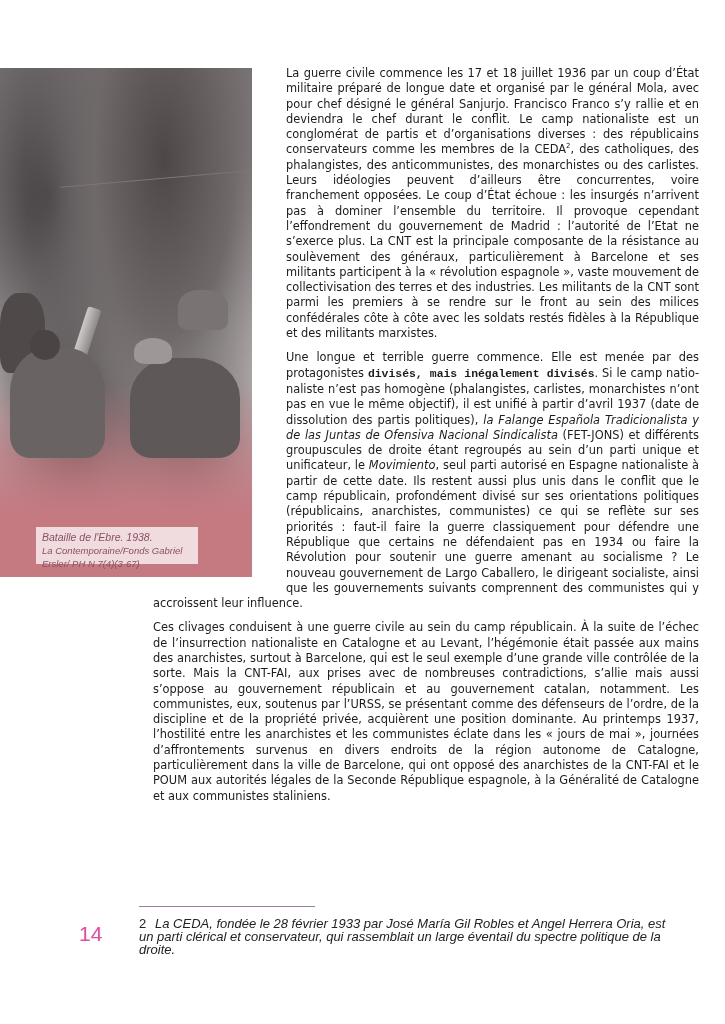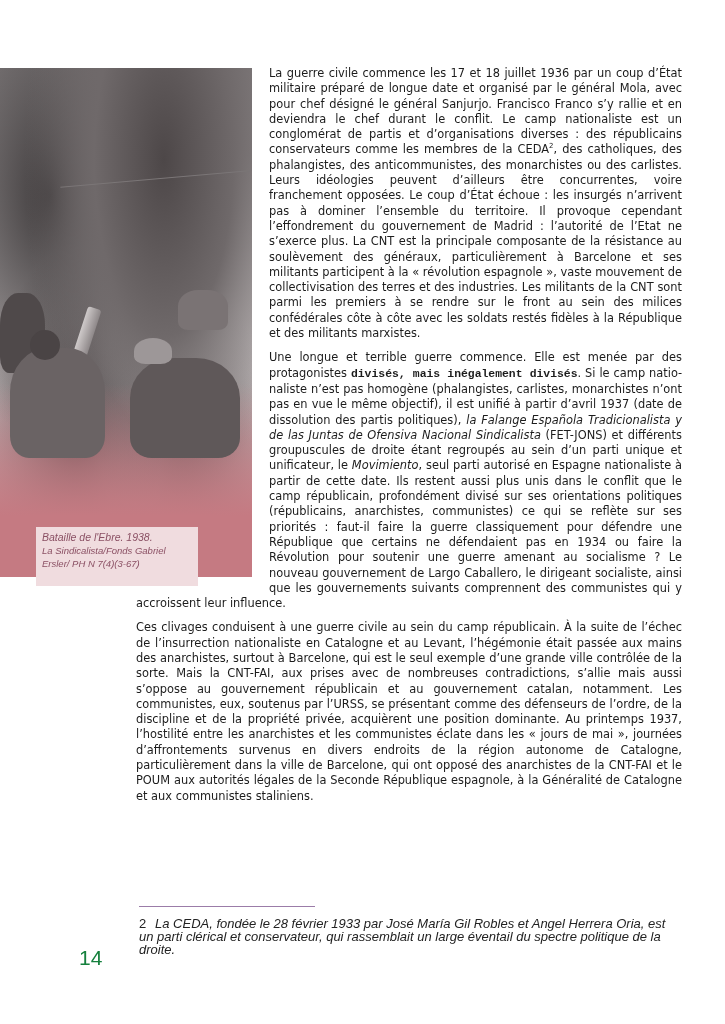--- a/index.html
+++ b/index.html
@@ -30,71 +30,71 @@
   .photo .s1 { left:10px; top:280px; width:95px; height:110px; background:#6a6364; }
   .photo .s1h { left:30px; top:262px; width:30px; height:30px; border-radius:50%; background:#4a4445; }
   .photo .s2 { left:130px; top:290px; width:110px; height:100px; background:#5f5859; }
   .photo .s2h { left:134px; top:270px; width:38px; height:26px; border-radius:50% 50% 30% 30%; background:#9d9798; }
   .photo .s3 { left:0px; top:225px; width:45px; height:80px; background:#4f494a; }
   .photo .s4 { left:178px; top:222px; width:50px; height:40px; background:#7a7374; }
   .photo .wire {
     position:absolute; left:60px; top:110px; width:200px; height:1px; background:#7b7677; transform:rotate(-5deg);
   }
   .caption {
-    position:absolute; left:36px; top:527px; width:162px; height:59px;
+    position:absolute; left:36px; top:527px; width:162px; height:37px;
     background:#f0dcdf; padding:3px 6px 0 6px; box-sizing:border-box;
     font-family:"Liberation Sans", sans-serif; font-style:italic; color:#8a4f63;
   }
   .caption .c-title { font-size:10.5px; line-height:14px; }
   .caption .c-credit { font-size:9.5px; line-height:13px; }
 
   .text {
-    position:absolute; left:136px; top:66px; width:546px;
+    position:absolute; left:153px; top:66px; width:546px;
     font-family:"DejaVu Sans", sans-serif; font-size:11.4px; line-height:15.3px;
     text-align:justify; hyphens:manual;
   }
   .text .float {
     float:left; width:133px; height:520px;
   }
   .text p { margin:0 0 9px 0; }
   .text b { font-weight:bold;font-family:Liberation Mono, monospace; }
   .text i { }
   sup { font-size:7px; line-height:0; }
 
   .fn-rule {
     position:absolute; left:139px; top:906px; width:176px; height:1px; background:#9b7ca8;
   }
   .footnote {
     position:absolute; left:139px; top:917px; width:540px;
     font-family:"Liberation Sans", sans-serif; font-style:italic; font-size:13px; line-height:13px; color:#222;
   }
   .footnote .fn-num { display:inline-block; width:16px; font-style:normal; }
   .page-number {
-    position:absolute; left:79px; top:946px;
-    font-family:"Liberation Sans", sans-serif; font-size:21px; color:#15803d; font-weight:normal;
+    position:absolute; left:79px; top:922px;
+    font-family:"Liberation Sans", sans-serif; font-size:21px; color:#ec4899; font-weight:normal;
   }
 </style>
 </head>
 <body>
 
 <div class="photo" role="img" aria-label="Black and white photograph of soldiers operating a mortar on a hillside">
   <div class="wire"></div>
   <div class="soldier s3"></div>
   <div class="soldier s4"></div>
   <div class="tube"></div>
   <div class="soldier s1"></div>
   <div class="soldier s1h"></div>
   <div class="soldier s2"></div>
   <div class="soldier s2h"></div>
 </div>
 
 <div class="caption">
   <div class="c-title">Bataille de l'Ebre. 1938.</div>
   <div class="c-credit">
-    <span>La Sindicalista/Fonds Gabriel</span><br>
+    <span>La Contemporaine/Fonds Gabriel</span><br>
     <span>Ersler/ PH N 7(4)(3-67)</span>
   </div>
 </div>
 
 <div class="text">
   <div class="float"></div>
   <p><span>La guerre civile commence les 17 et 18 juillet 1936 par un coup d’État militaire préparé de longue date et organisé par le général Mola, avec pour chef désigné le général Sanjurjo. Francisco Franco s’y rallie et en deviendra le chef durant le conflit. Le camp natio­naliste est un conglomérat de partis et d’organisations diverses : des républicains conservateurs comme les membres de la CEDA</span><sup>2</sup><span>, des catholiques, des phalangistes, des anticommunistes, des mo­narchistes ou des carlistes. Leurs idéologies peuvent d’ailleurs être concurrentes, voire franchement opposées. Le coup d’État échoue : les insurgés n’arrivent pas à dominer l’ensemble du ter­ritoire. Il provoque cependant l’effondrement du gouvernement de Madrid : l’autorité de l’Etat ne s’exerce plus. La CNT est la principale composante de la résistance au soulèvement des géné­raux, particulièrement à Barcelone et ses militants participent à la « révolution espagnole », vaste mouvement de collectivisation des terres et des industries. Les militants de la CNT sont parmi les premiers à se rendre sur le front au sein des milices confédérales côte à côte avec les soldats restés fidèles à la République et des militants marxistes.</span></p>
   <p><span>Une longue et terrible guerre commence. Elle est menée par des protagonistes </span><b>divisés, mais inégalement divisés</b><span>. Si le camp natio­naliste n’est pas homogène (phalangistes, carlistes, monarchistes n’ont pas en vue le même objectif), il est unifié à partir d’avril 1937 (date de dissolution des partis politiques), </span><i>la Falange Española Tra­dicionalista y de las Juntas de Ofensiva Nacional Sindicalista</i><span> (FET-JONS) et différents groupuscules de droite étant regroupés au sein d’un parti unique et unificateur, le </span><i>Movimiento</i><span>,  seul parti autorisé en Espagne nationaliste à partir de cette date. Ils restent aussi plus unis dans le conflit que le camp républicain, profondément divisé sur ses orientations politiques (républicains, anarchistes, communistes) ce qui se reflète sur ses priorités : faut-il faire la guerre classiquement pour défendre une République que certains ne défendaient pas en 1934 ou faire la Révolution pour soutenir une guerre amenant au socialisme ? Le nouveau gouvernement de Largo Caballero, le dirigeant socialiste, ainsi que les gouvernements suivants comprennent des communistes qui y accroissent leur influence.</span></p>
   <p>Ces clivages conduisent à une guerre civile au sein du camp républicain. À la suite de l’échec de l’insurrection nationaliste en Catalogne et au Levant, l’hégémonie était passée aux mains des anarchistes, surtout à Barcelone, qui est le seul exemple d’une grande ville contrôlée de la sorte. Mais la CNT-FAI, aux prises avec de nombreuses contra­dictions, s’allie mais aussi s’oppose au gouvernement républicain et au gouvernement catalan, notamment. Les communistes, eux, soutenus par l’URSS, se présentant comme des défenseurs de l’ordre, de la discipline et de la propriété privée, acquièrent une po­sition dominante. Au printemps 1937, l’hostilité entre les anarchistes et les communistes éclate dans les « jours de mai », journées d’affrontements survenus en divers endroits de la région autonome de Catalogne, particulièrement dans la ville de Barcelone, qui ont opposé des anarchistes de la CNT-FAI et le POUM aux autorités légales de la Seconde République espagnole, à la Généralité de Catalogne et aux communistes staliniens.</p>
 </div>

